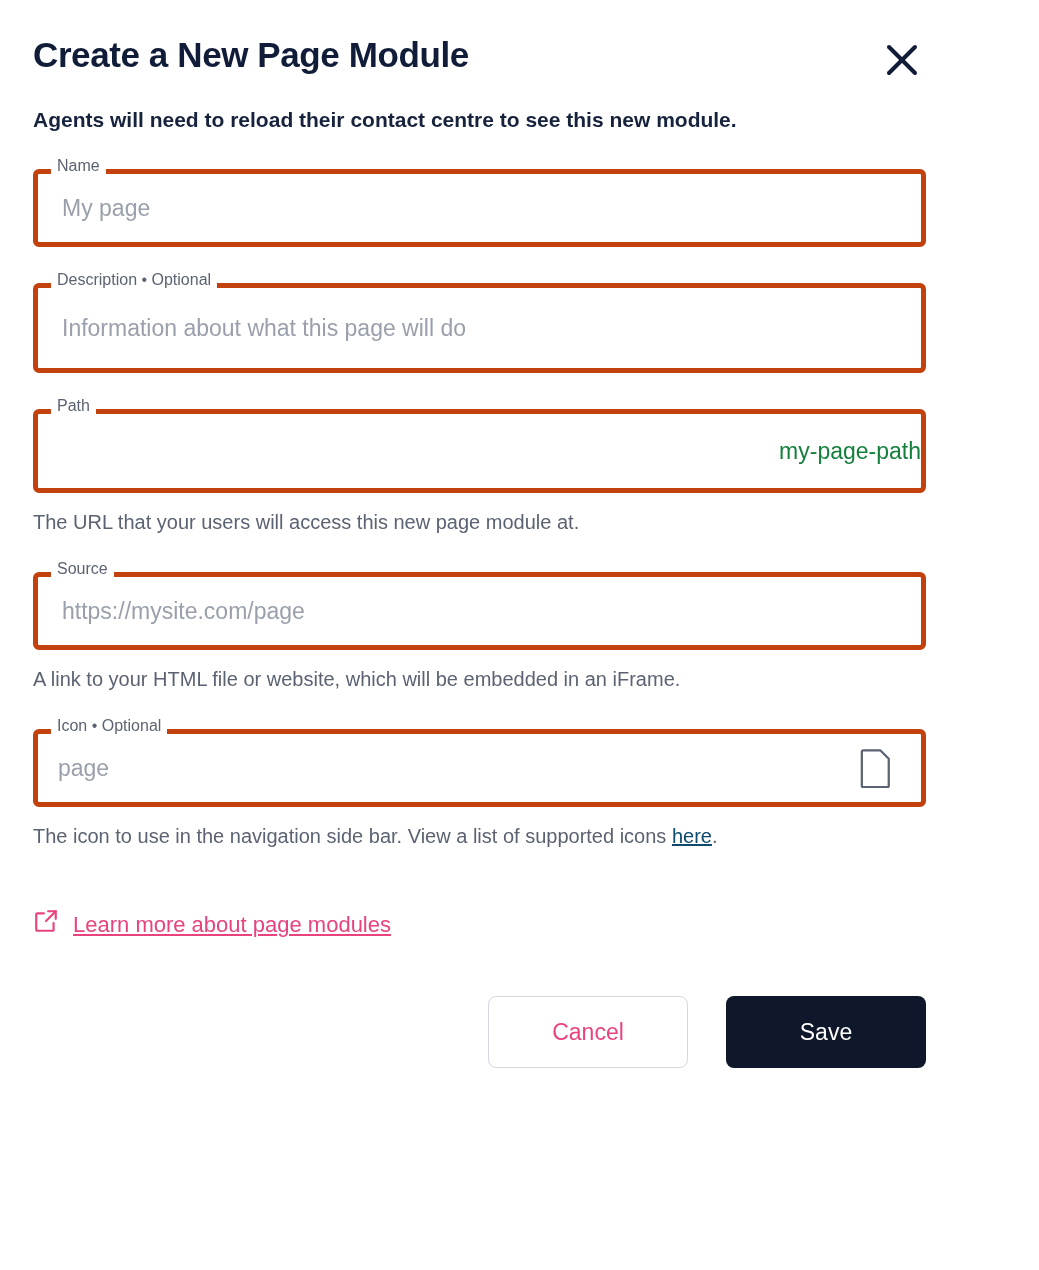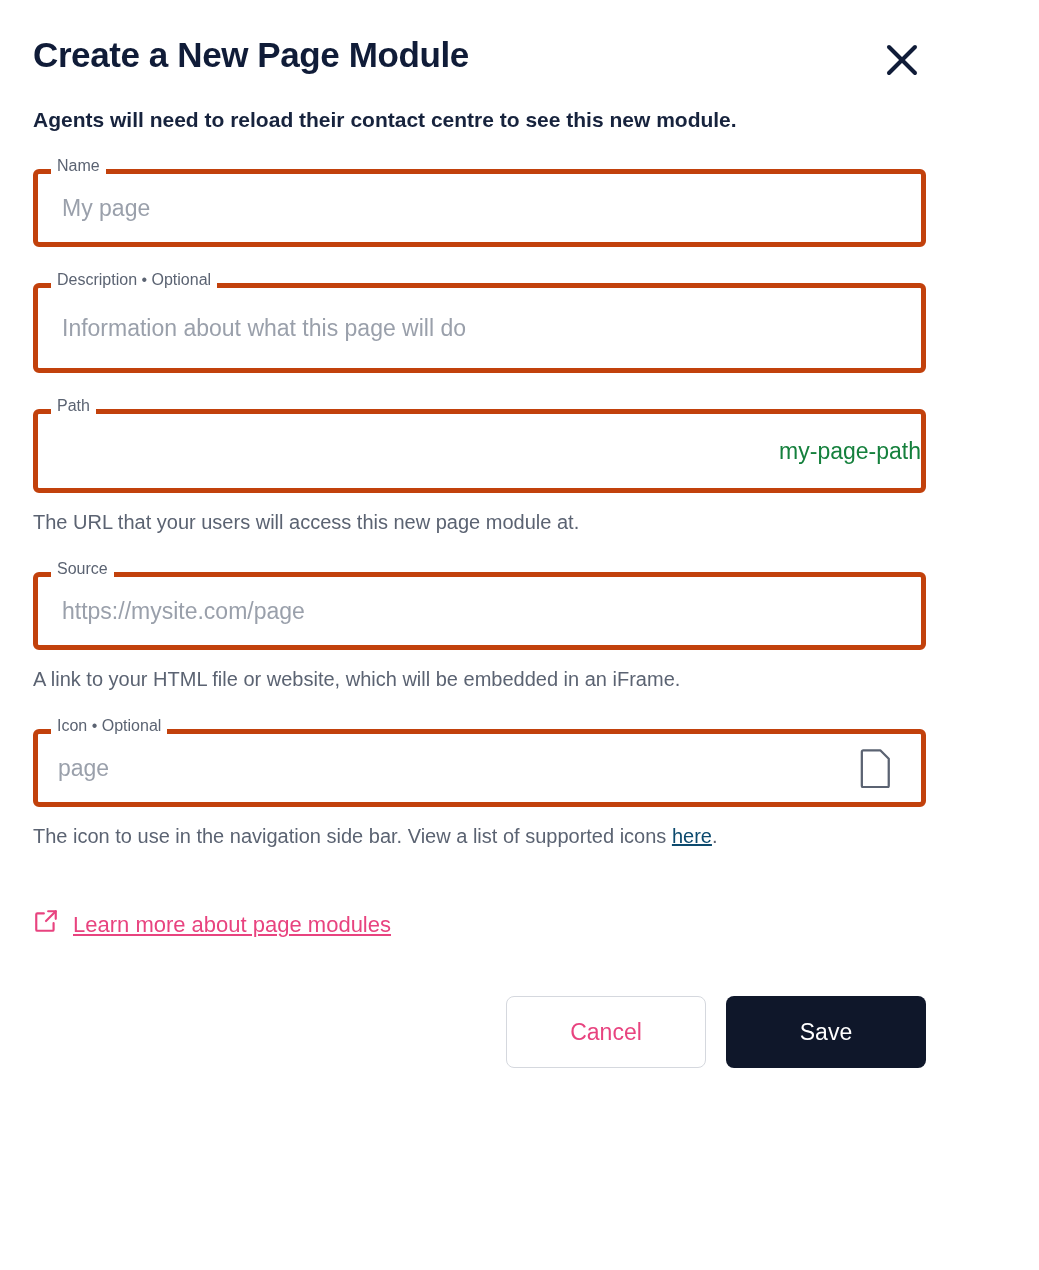--- a/index.html
+++ b/index.html
@@ -138,21 +138,21 @@
   .learn-more .lm-text {
     font-size: 22px;
     color: #e8437f;
     text-decoration: underline;
     cursor: pointer;
   }
 
   .footer {
     display: flex;
     justify-content: flex-end;
-    gap: 20px;
+    gap: 38px;
     margin-top: 58px;
     padding-right: 0;
   }
   .btn {
     border-radius: 8px;
     font-size: 23px;
     height: 72px;
     min-width: 200px;
     display: flex;
     align-items: center;

